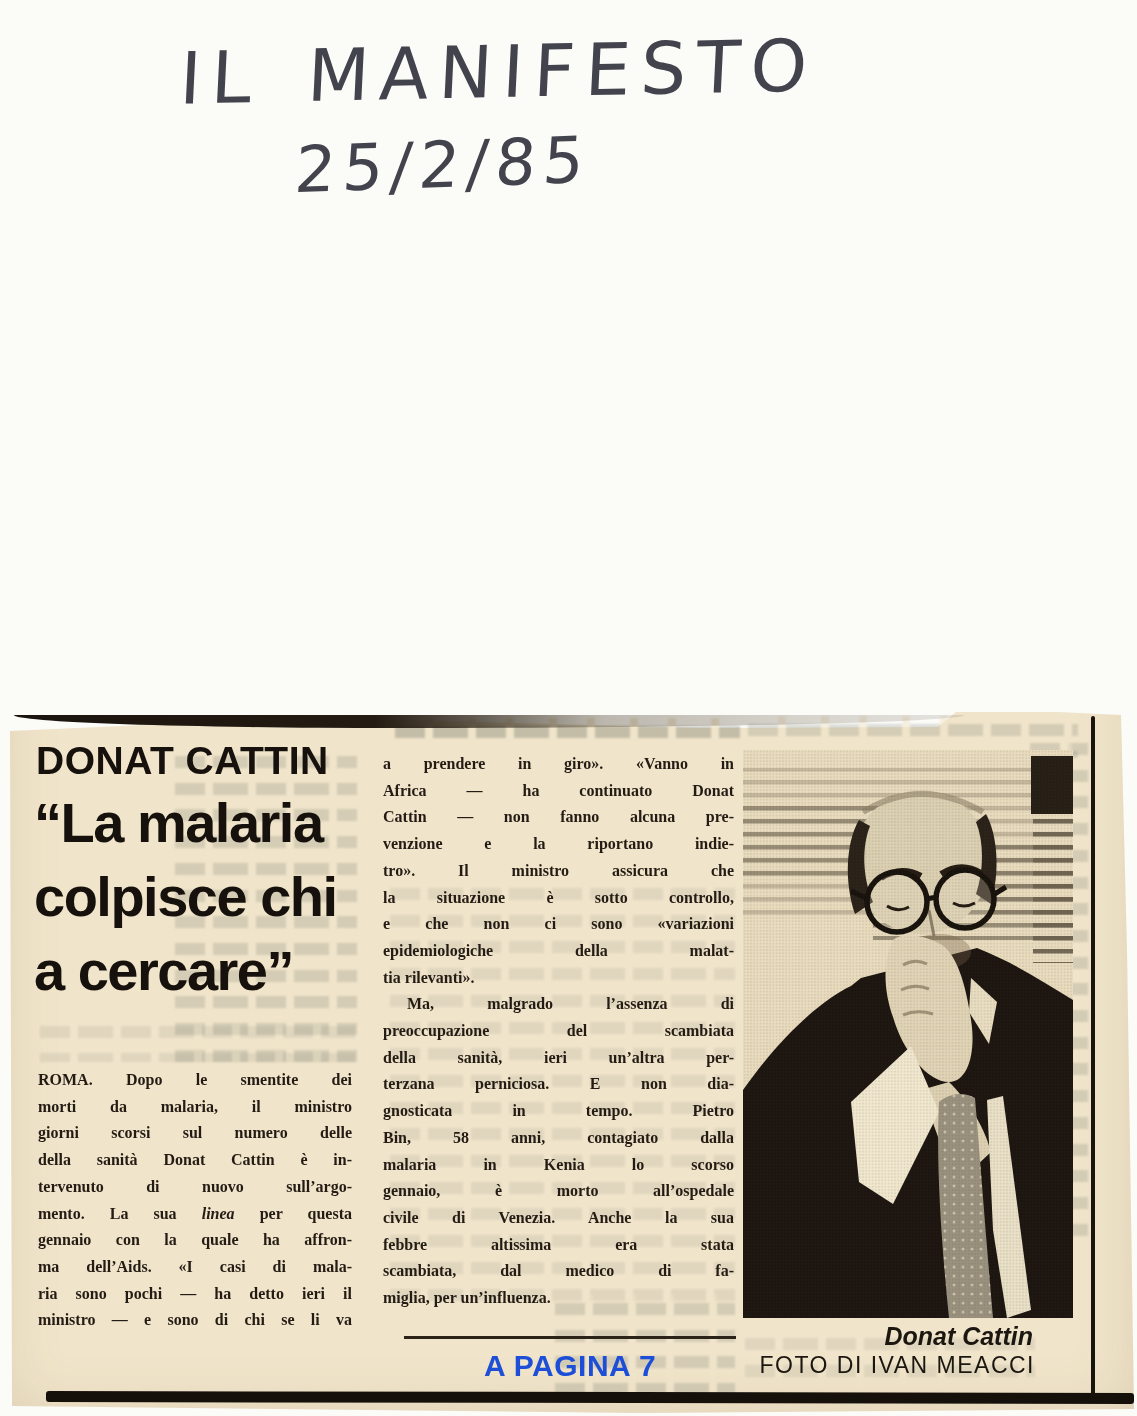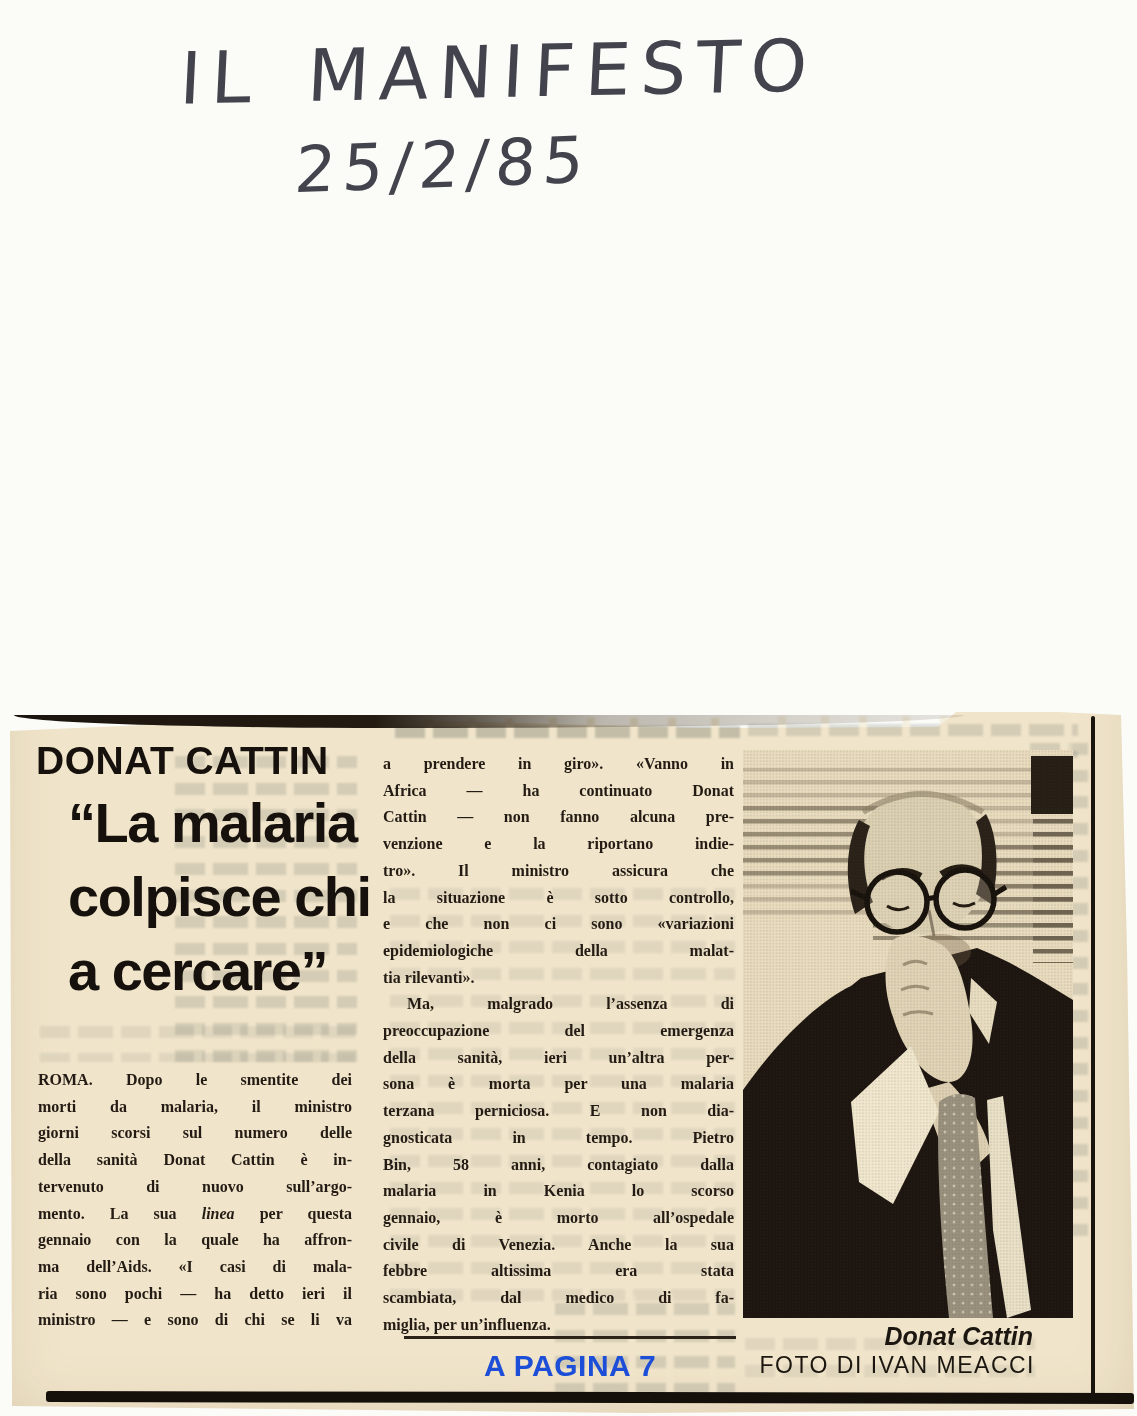--- a/index.html
+++ b/index.html
@@ -27,21 +27,21 @@
     background:repeating-linear-gradient(180deg,transparent 0 8px,rgba(108,114,104,.42) 8px 20px,transparent 20px 26.7px);}
   .ghost::after{content:'';position:absolute;inset:0;
     background:repeating-linear-gradient(90deg,transparent 0 30px,var(--paper) 30px 38px,transparent 38px 73px,var(--paper) 73px 81px);}
   .ghost.dark{opacity:.8;}
   .ghost.faint{opacity:.28;}
   
   .kicker{position:absolute;left:36px;top:739px;z-index:3;font-family:"Liberation Sans",sans-serif;
     font-weight:700;font-size:39px;color:#16110c;letter-spacing:.5px;white-space:nowrap;}
   .headline{position:absolute;left:34px;top:786px;width:316px;z-index:3;font-family:"Liberation Sans",sans-serif;
     font-weight:700;font-size:56px;line-height:74px;letter-spacing:-1.5px;color:#16110c;}
-  .hl{white-space:nowrap;margin-left:34px;}
+  .hl{white-space:nowrap;}
   .bodycol{position:absolute;z-index:3;color:var(--ink);font-weight:700;font-size:16px;line-height:26.7px;}
   .col1{left:38px;top:1067px;width:314px;}
   .col2{left:383px;top:751px;width:351px;}
   .tl{text-align:justify;text-align-last:justify;}
   .tl.fl{text-align-last:left;}
   .tl.ind{text-indent:24px;}
   .thinrule{position:absolute;left:404px;top:1336px;width:332px;height:3px;background:#2b2218;z-index:3;}
   .pageref{position:absolute;left:404px;top:1349px;width:332px;text-align:center;z-index:3;
     font-family:"Liberation Sans",sans-serif;font-weight:700;font-size:30px;color:#1d4ed8;letter-spacing:.5px;}
   .bottomrule{position:absolute;left:46px;top:1392px;width:1088px;height:11px;background:#16100b;z-index:4;
@@ -97,23 +97,22 @@
       <div class="tl">a prendere in giro». «Vanno in</div>
       <div class="tl">Africa — ha continuato Donat</div>
       <div class="tl">Cattin — non fanno alcuna pre-</div>
       <div class="tl">venzione e la riportano indie-</div>
       <div class="tl">tro». Il ministro assicura che</div>
       <div class="tl">la situazione è sotto controllo,</div>
       <div class="tl">e che non ci sono «variazioni</div>
       <div class="tl">epidemiologiche della malat-</div>
       <div class="tl fl">tia rilevanti».</div>
       <div class="tl ind">Ma, malgrado l’assenza di</div>
-      <div class="tl">preoccupazione del emergenza</div>
+      <div class="tl">preoccupazione del scambiata</div>
       <div class="tl">della sanità, ieri un’altra per-</div>
-      <div class="tl">sona è morta per una malaria</div>
       <div class="tl">terzana perniciosa. E non dia-</div>
       <div class="tl">gnosticata in tempo. Pietro</div>
       <div class="tl">Bin, 58 anni, contagiato dalla</div>
       <div class="tl">malaria in Kenia lo scorso</div>
       <div class="tl">gennaio, è morto all’ospedale</div>
       <div class="tl">civile di Venezia. Anche la sua</div>
       <div class="tl">febbre altissima era stata</div>
       <div class="tl">scambiata, dal medico di fa-</div>
       <div class="tl fl">miglia, per un’influenza.</div>
     </div>

